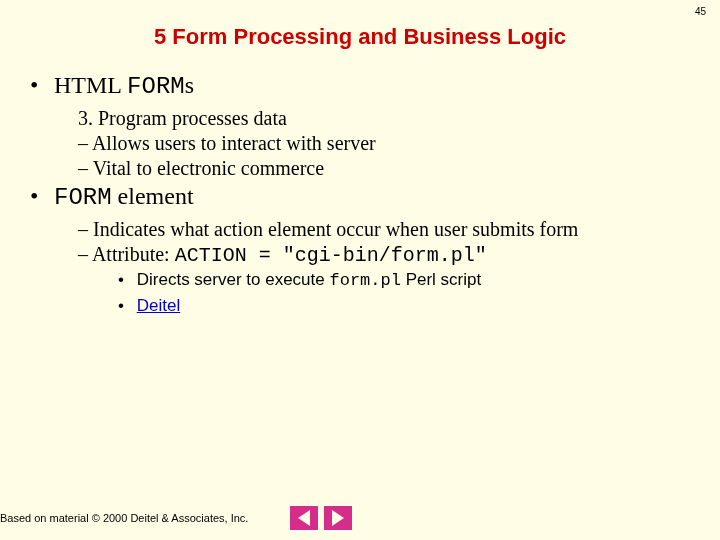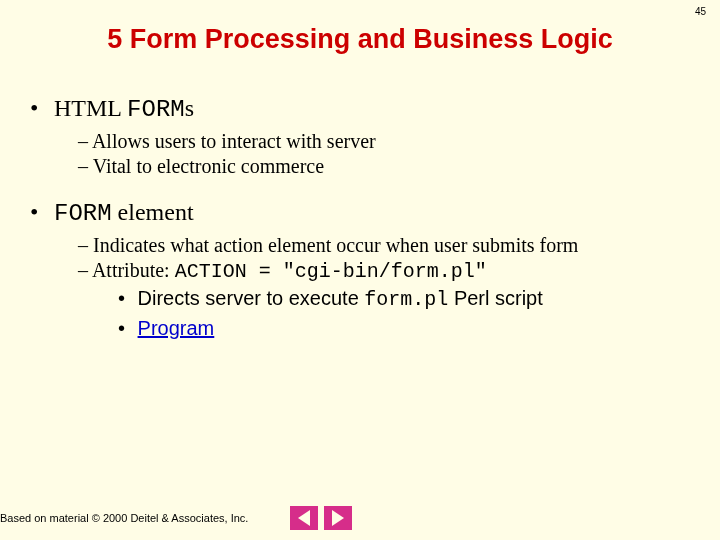--- a/index.html
+++ b/index.html
@@ -14,47 +14,47 @@
     position: absolute;
     top: 6px;
     right: 14px;
     font-family: Arial, Helvetica, sans-serif;
     font-size: 10px;
   }
   .title {
     text-align: center;
     font-family: Arial, Helvetica, sans-serif;
     font-weight: bold;
-    font-size: 27px;
+    font-size: 22px;
     color: #cc0000;
     padding-top: 24px;
     padding-bottom: 20px;
   }
   .content {
     padding-left: 22px;
     padding-right: 20px;
   }
   .lvl1 {
     font-size: 24px;
-    margin-top: 20px;
+    margin-top: 2px;
     margin-bottom: 6px;
     padding-left: 8px;
   }
   .lvl1 .bullet {
     display: inline-block;
     width: 18px;
   }
   .mono { font-family: "Courier New", Courier, monospace; }
   .lvl2 {
     font-size: 20px;
     padding-left: 56px;
     line-height: 1.25;
   }
   .lvl3 {
-    font-size: 20px;
+    font-size: 17px;
     padding-left: 96px;
     line-height: 1.45;
     font-family: Arial, Helvetica, sans-serif;
   }
   .lvl3 .bullet { display:inline-block; width:14px; }
   .serif-inline { font-family: "Courier New", Courier, monospace; }
   .link { color: #0000cc; text-decoration: underline; cursor: pointer; }
   .footer {
     position: absolute;
     left: 0;
@@ -98,40 +98,41 @@
 
 <div class="title">5 Form Processing and Business Logic</div>
 
 <div class="content">
 
   <div class="lvl1">
     <span class="bullet">•</span>
     <span><span>HTML </span><span class="mono">FORM</span><span>s</span></span>
   </div>
 
+  <div class="lvl2">3. Program processes data</div>
   <div class="lvl2">–  Allows users to interact with server</div>
   <div class="lvl2">–  Vital to electronic commerce</div>
 
   <div class="lvl1">
     <span class="bullet">•</span>
     <span><span class="mono">FORM</span><span> element</span></span>
   </div>
 
   <div class="lvl2">–  Indicates what action element occur when user submits form</div>
   <div class="lvl2">
     <span>–  Attribute: </span><span class="mono">ACTION = "cgi-bin/form.pl"</span>
   </div>
 
   <div class="lvl3">
     <span class="bullet">•</span>
     <span>Directs server to execute </span><span class="serif-inline">form.pl</span><span> Perl script</span>
   </div>
   <div class="lvl3">
     <span class="bullet">•</span>
-    <span class="link">Program</span>
+    <span class="link">Deitel</span>
   </div>
 
 </div>
 
 <div class="footer">Based on material © 2000 Deitel &amp; Associates, Inc.</div>
 
 <div class="nav">
   <div class="nav-btn">
     <div class="tri-left"></div>
   </div>

